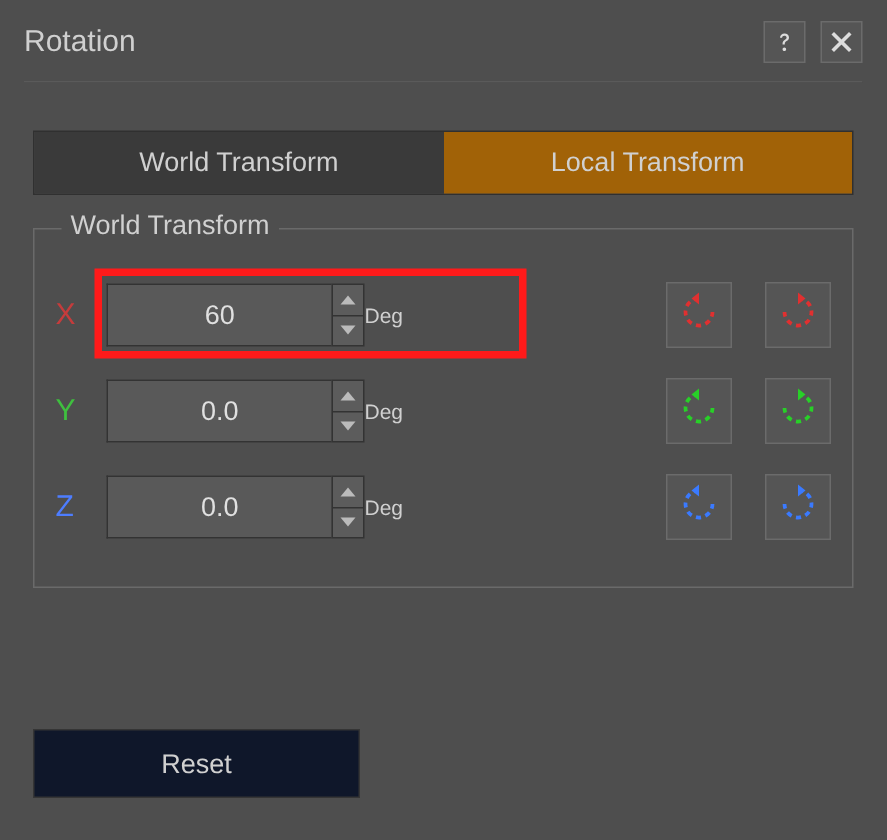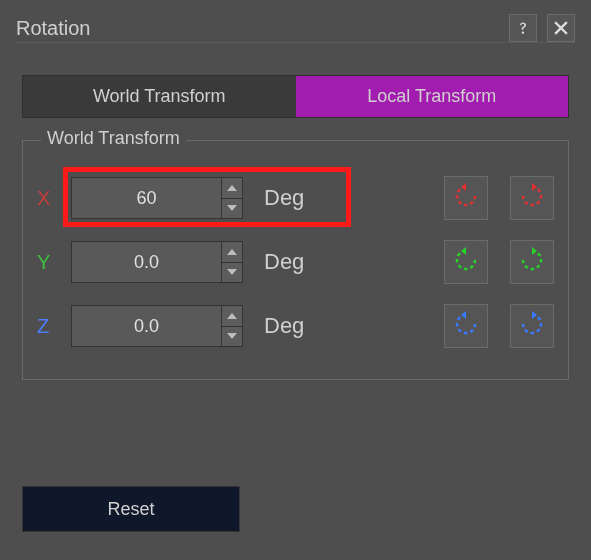--- a/index.html
+++ b/index.html
@@ -16,20 +16,21 @@
   .panel {
     width: 591px;
     height: 560px;
     background: #4e4e4e;
     padding: 14px 16px 16px 16px;
     position: relative;
   }
   .header {
     display: flex;
     align-items: center;
+    margin-bottom: 12px;
   }
   .title {
     font-size: 20px;
     flex: 1;
   }
   .hbtn {
     width: 28px;
     height: 28px;
     border: 1px solid #6b6b6b;
     background: #555;
@@ -53,21 +54,21 @@
     border: 1px solid #303030;
   }
   .tab {
     flex: 1;
     text-align: center;
     padding: 10px 0;
     font-size: 18px;
     cursor: pointer;
   }
   .tab.active { background: #3a3a3a; }
-  .tab.inactive { background: #a21caf; }
+  .tab.inactive { background: #a16207; }
   .group {
     border: 1px solid #6a6a6a;
     margin: 0 6px 0 6px;
     padding: 18px 14px 14px 14px;
     position: relative;
   }
   .group-label {
     position: absolute;
     top: -13px;
     left: 18px;
@@ -125,22 +126,22 @@
     border-right: 5px solid transparent;
     border-bottom: 6px solid #bbb;
   }
   .tri-down {
     width: 0; height: 0;
     border-left: 5px solid transparent;
     border-right: 5px solid transparent;
     border-top: 6px solid #bbb;
   }
   .unit {
-    margin-left: 21px;
-    font-size: 22px;
+    margin-left: 0;
+    font-size: 14px;
     width: 46px;
   }
   .row-spacer { flex: 1; }
   .rotbtn {
     width: 44px;
     height: 44px;
     border: 1px solid #6b6b6b;
     background: #555;
     margin-left: 22px;
     display: flex;

